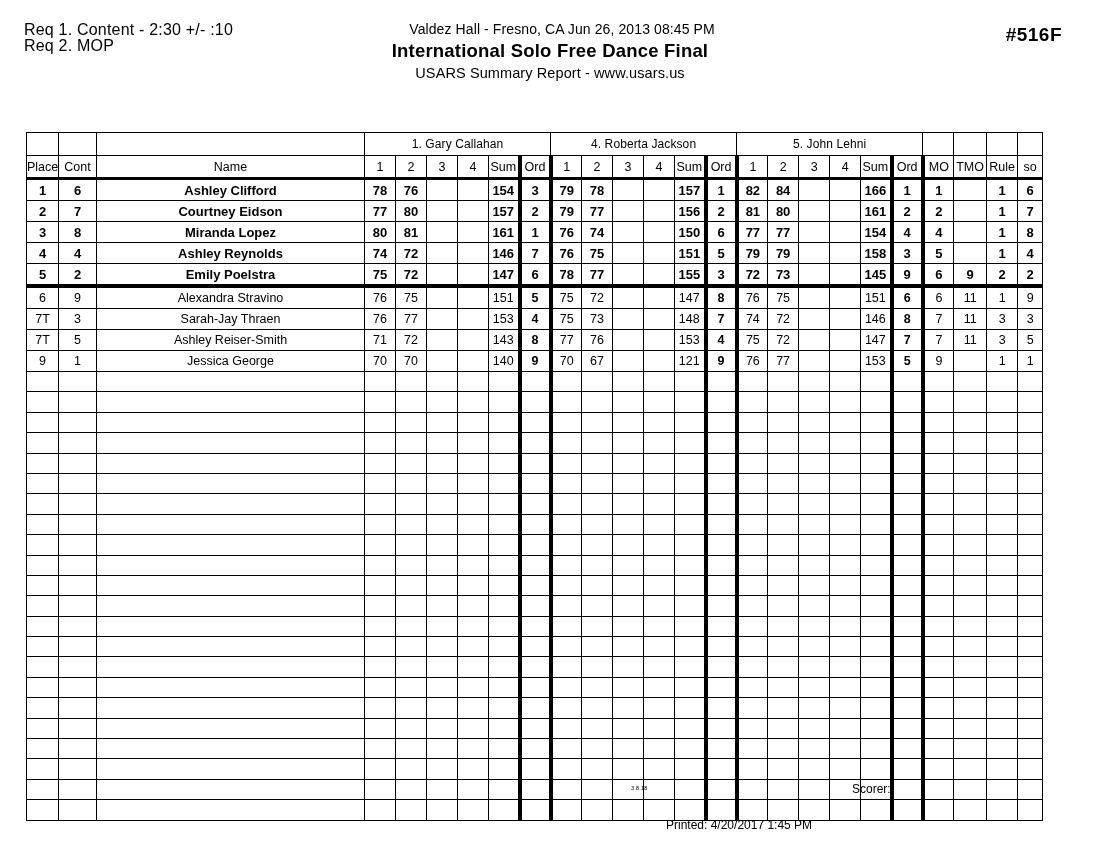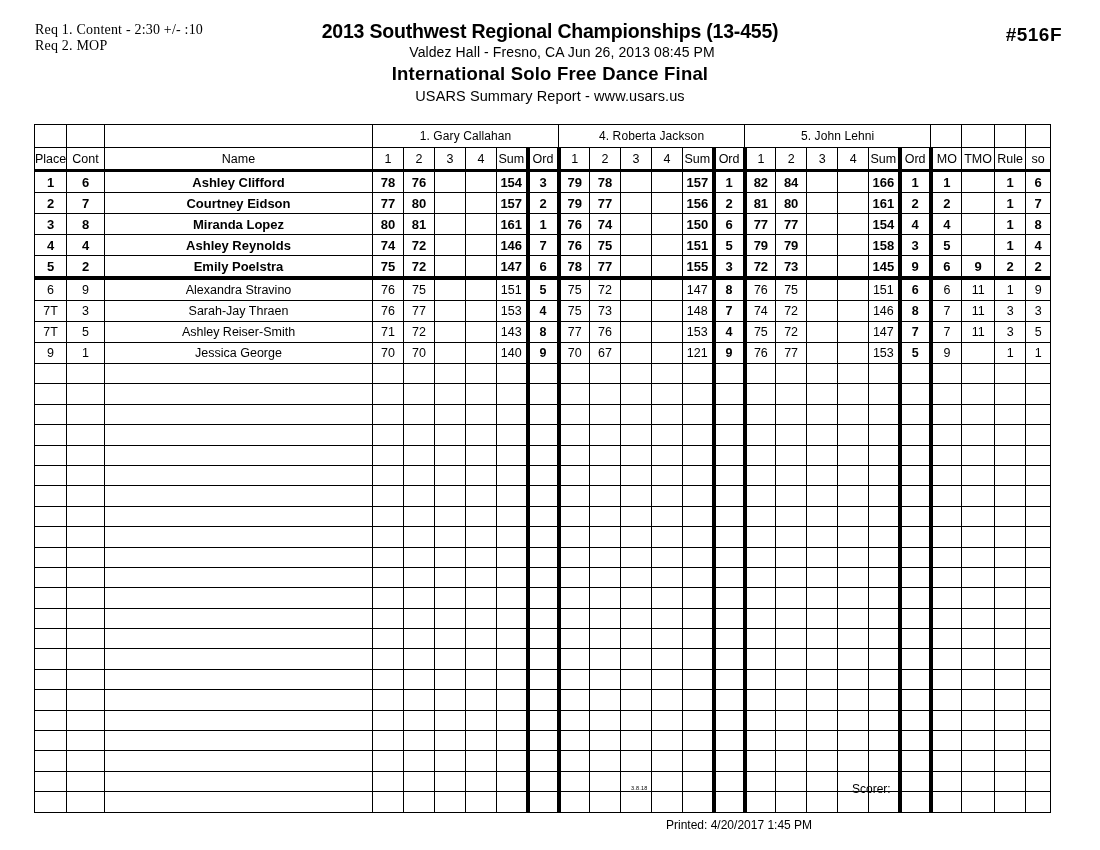--- a/index.html
+++ b/index.html
@@ -16,26 +16,25 @@
     overflow: hidden;
   }
 
   
   #header-area {
     position: relative;
     height: 118px;
   }
   #req-block {
     position: absolute;
-    left: 35px;
+    left: 24px;
     top: 22px;
-    font-size: 14px;
+    font-size: 16px;
     line-height: 16px;
     white-space: nowrap;
-    font-family: Liberation Serif, serif;
   }
   #req-block div { letter-spacing: .2px; }
 
   #doc-id {
     position: absolute;
     right: 38px;
     top: 24px;
     font-size: 19px;
     font-weight: bold;
     letter-spacing: .5px;
@@ -69,23 +68,22 @@
   #report-line {
     font-size: 14.5px;
     line-height: 21px;
     letter-spacing: .1px;
   }
 
   
   #sheet-wrap {
     position: absolute;
     left: 26px;
-    top: 124px;
+    top: 132px;
     width: 1008px;
-    margin-left: 8px;
   }
   table.sheet {
     border-collapse: collapse;
     table-layout: fixed;
     width: 1008px;
     font-size: 12px;
   }
   table.sheet td, table.sheet th {
     border: 1px solid #000;
     padding: 0;
@@ -172,21 +170,20 @@
 <div id="header-area">
 
   <div id="req-block">
     <div>Req  1.  Content - 2:30 +/- :10</div>
     <div>Req  2.  MOP</div>
   </div>
 
   <div id="doc-id">#516F</div>
 
   <div id="title-block">
-    <div id="event-title">2013 Southwest Regional Championships (13-455)</div>
     <div id="event-venue">Valdez Hall - Fresno, CA  Jun 26, 2013  08:45 PM</div>
     <div id="event-category">International Solo Free Dance Final</div>
     <div id="report-line">USARS Summary Report - www.usars.us</div>
   </div>
 
 </div>
 
 <div id="sheet-wrap">
   <table class="sheet">
     <colgroup>

